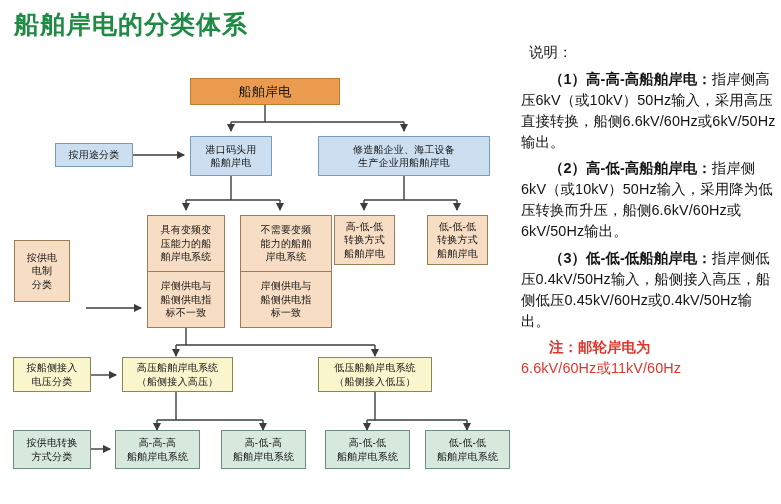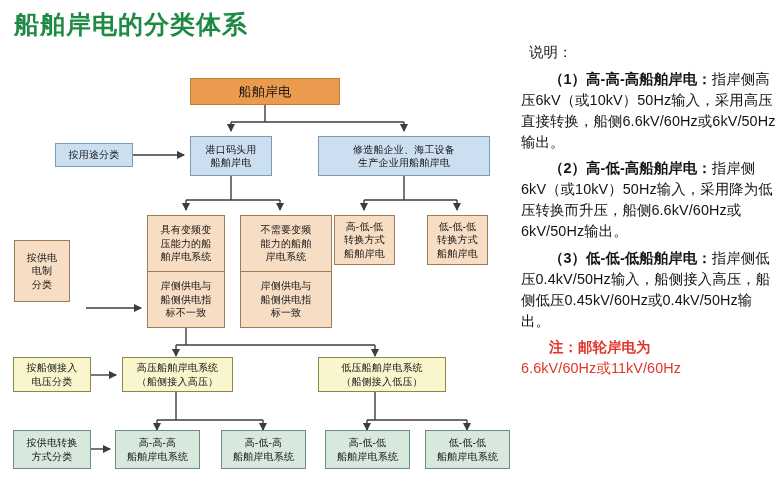--- a/index.html
+++ b/index.html
@@ -202,21 +202,21 @@
   <div class="node yellow" style="left:13px; top:311px; width:78px; height:35px;">
     <span class="ln">按船侧接入</span>
     <span class="ln">电压分类</span>
   </div>
 
   <div class="node yellow" style="left:122px; top:311px; width:111px; height:35px;">
     <span class="ln">高压船舶岸电系统</span>
     <span class="ln">（船侧接入高压）</span>
   </div>
 
-  <div class="node yellow" style="left:318px; top:311px; width:128px; height:35px;">
+  <div class="node yellow" style="left:318px; top:311px; width:114px; height:35px;">
     <span class="ln">低压船舶岸电系统</span>
     <span class="ln">（船侧接入低压）</span>
   </div>
 
   <div class="node green" style="left:13px; top:384px; width:78px; height:39px;">
     <span class="ln">按供电转换</span>
     <span class="ln">方式分类</span>
   </div>
 
   <div class="node green" style="left:115px; top:384px; width:85px; height:39px;">

